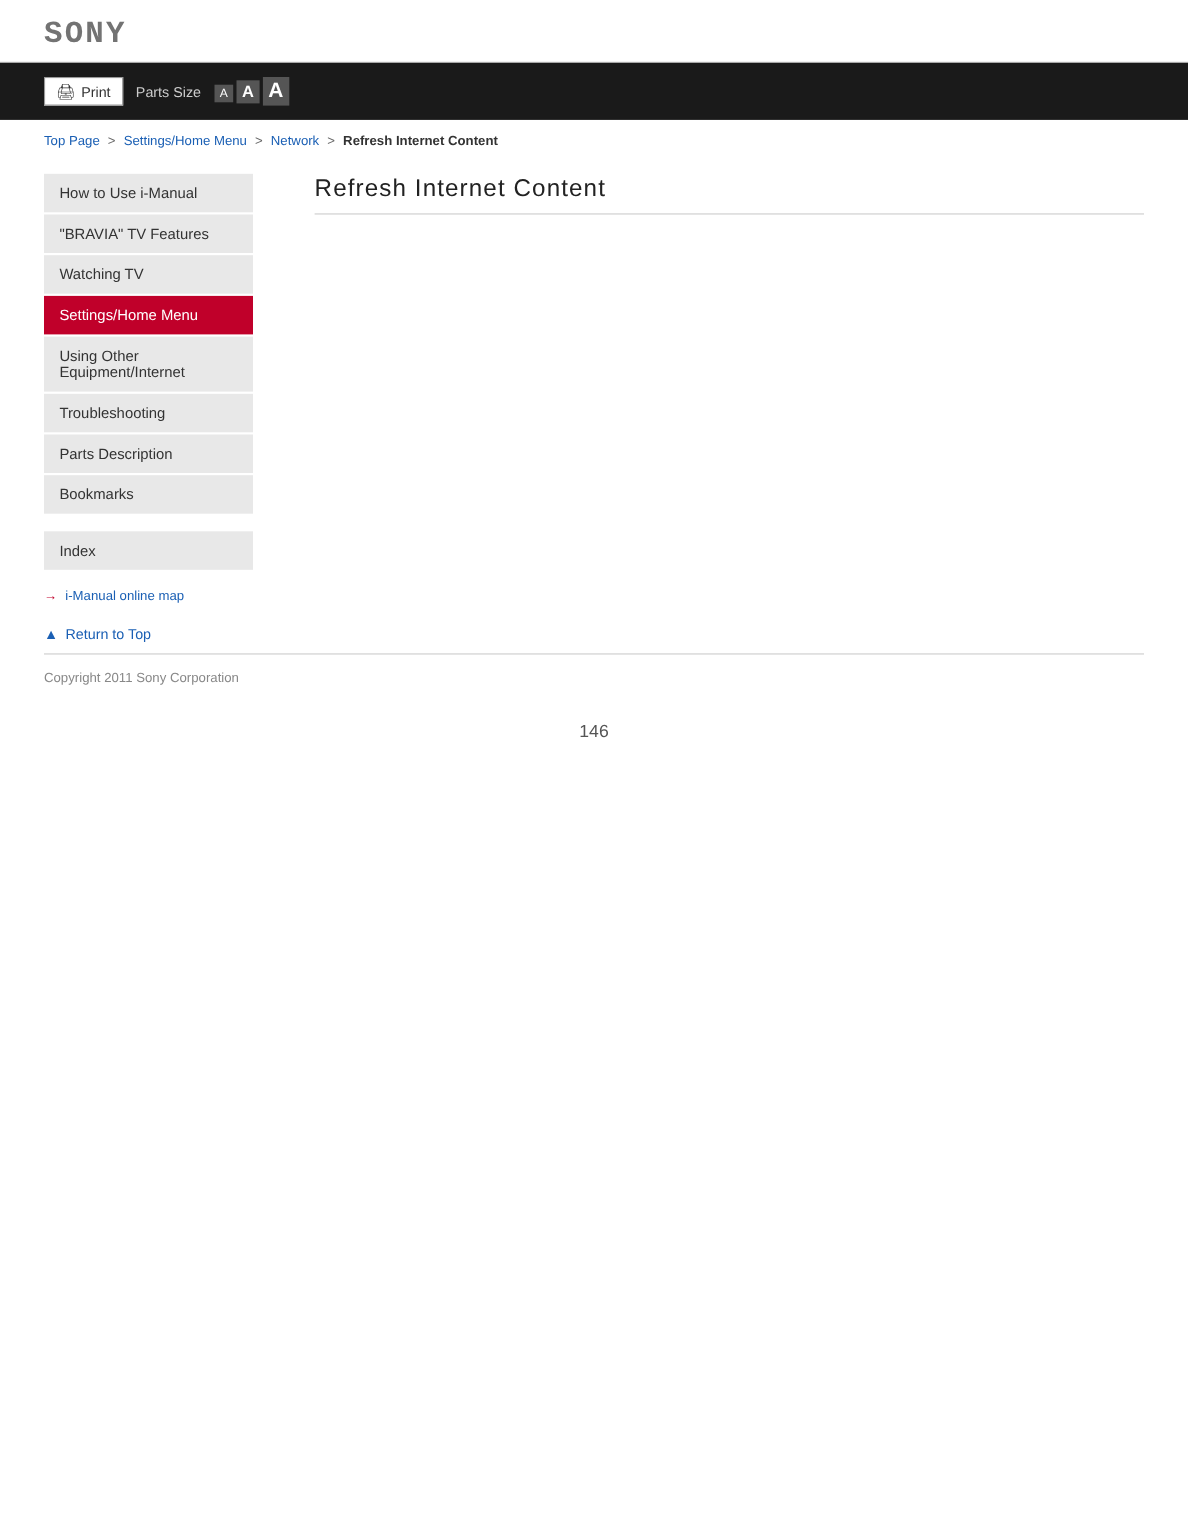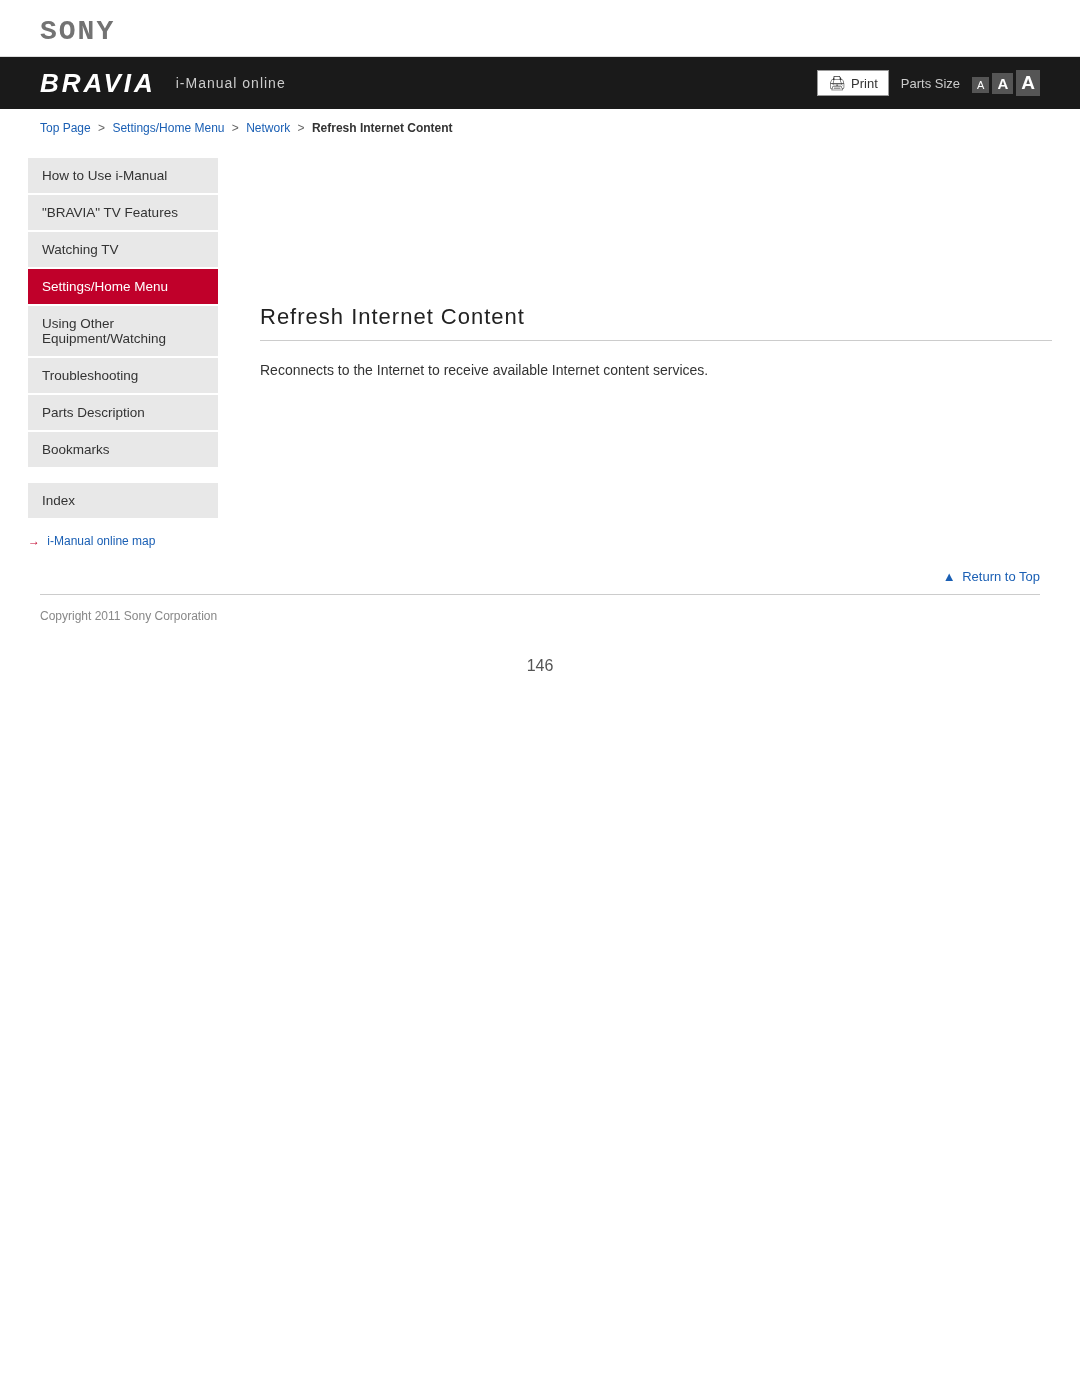--- a/index.html
+++ b/index.html
@@ -111,23 +111,22 @@
       padding: 2px 5px;
     }
 
     .font-btn.small { font-size: 11px; }
     .font-btn.medium { font-size: 15px; font-weight: bold; }
     .font-btn.large { font-size: 19px; font-weight: bold; }
 
     
     .main-container {
       display: flex;
-      gap: 2px;
-      padding: 0 28px;
-      align-items: center;
+      gap: 16px;
+      padding: 0 40px;
     }
 
     
     .breadcrumb-bar {
       padding: 12px 40px 8px 40px;
       text-align: left;
       font-size: 12px;
     }
 
     .breadcrumb-bar a {
@@ -206,21 +205,21 @@
     }
 
     .content-body {
       font-size: 14px;
       color: #333;
       line-height: 1.6;
     }
 
     
     .return-top-bar {
-      text-align: right;
+      text-align: left;
       padding: 20px 40px 10px 40px;
     }
 
     .return-top-link {
       color: #1a5fb4;
       text-decoration: none;
       font-size: 13px;
     }
 
     .triangle-up {
@@ -252,24 +251,20 @@
 </head>
 <body>
 
 <div class="logo-bar">
   <div class="sony-logo">
     <span class="sony-text">SONY</span>
   </div>
 </div>
 
 <div class="bravia-bar">
-  <div class="bravia-left">
-    <span class="bravia-logo">BRAVIA</span>
-    <span class="bravia-subtitle">i-Manual online</span>
-  </div>
   <div class="bravia-right">
     <button class="print-btn">
       <span class="print-icon">🖨</span>
       <span>Print</span>
     </button>
     <span class="font-size-label">Parts Size</span>
     <div class="font-size-buttons">
       <button class="font-btn small">A</button>
       <button class="font-btn medium">A</button>
       <button class="font-btn large">A</button>
@@ -288,36 +283,35 @@
 </div>
 
 <div class="main-container">
 
   <div class="sidebar">
     <div id="sidebar-items-container">
         <a href="#" class="sidebar-item">How to Use i-Manual</a>
         <a href="#" class="sidebar-item">"BRAVIA" TV Features</a>
         <a href="#" class="sidebar-item">Watching TV</a>
         <a href="#" class="sidebar-item active">Settings/Home Menu</a>
-        <a href="#" class="sidebar-item">Using Other Equipment/Watching</a>
+        <a href="#" class="sidebar-item">Using Other Equipment/Internet</a>
         <a href="#" class="sidebar-item">Troubleshooting</a>
         <a href="#" class="sidebar-item">Parts Description</a>
         <a href="#" class="sidebar-item">Bookmarks</a>
       </div>
     <div class="sidebar-divider"></div>
     <a href="#" class="sidebar-item" id="sidebar-index">Index</a>
     <a href="#" class="sidebar-link" id="sidebar-map-link">
       <span class="arrow-right">→</span>
       <span>i-Manual online map</span>
     </a>
   </div>
 
   <div class="content">
     <h1 class="page-title">Refresh Internet Content</h1>
-    <div class="content-body">Reconnects to the Internet to receive available Internet content services.</div>
   </div>
 
 </div>
 
 <div class="return-top-bar">
   <a href="#" class="return-top-link">
     <span class="triangle-up">▲</span>
     <span>Return to Top</span>
   </a>
 </div>

